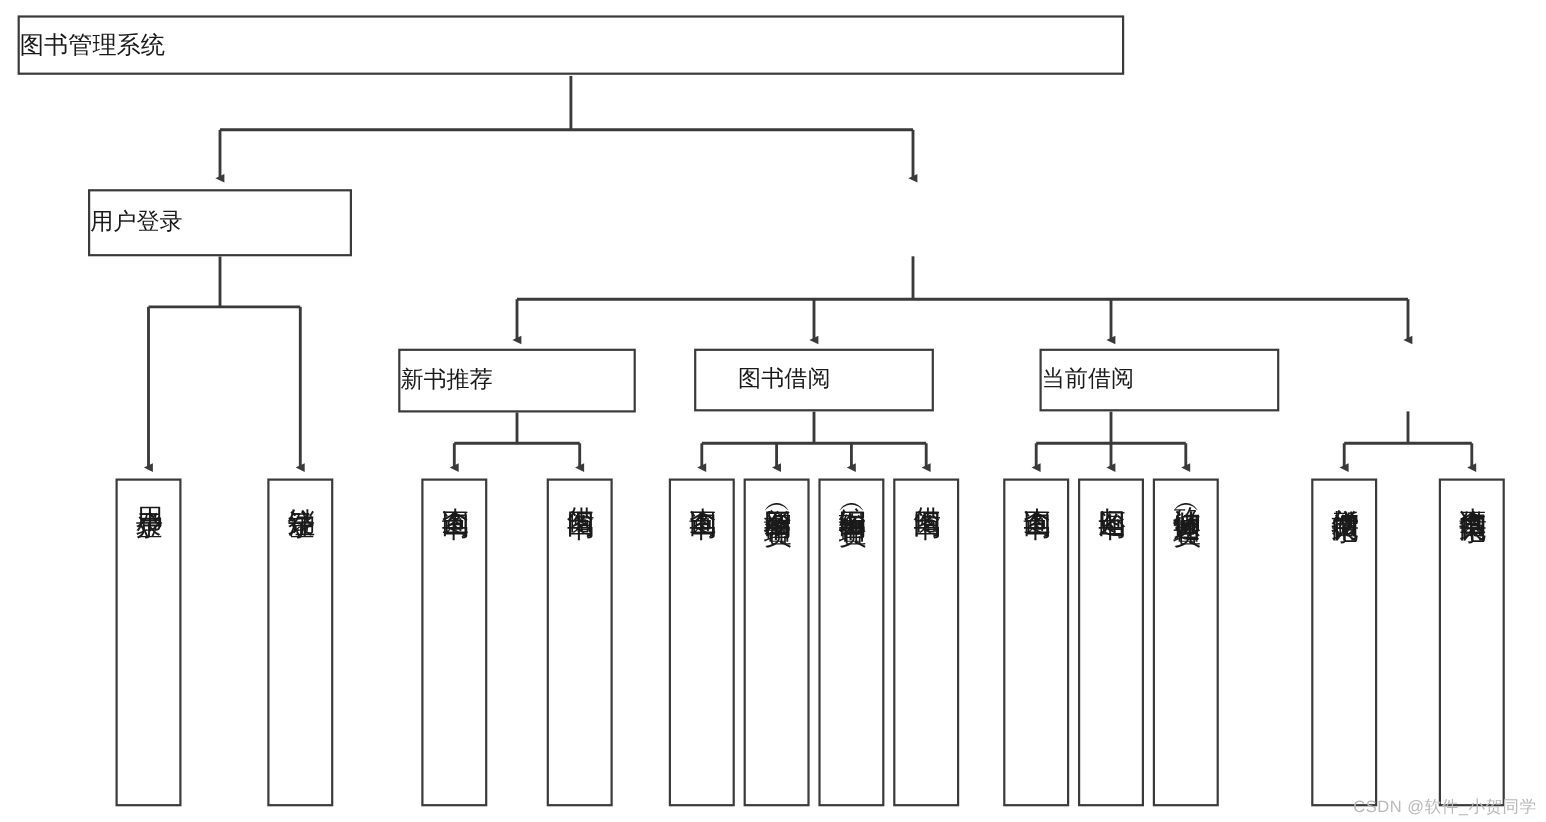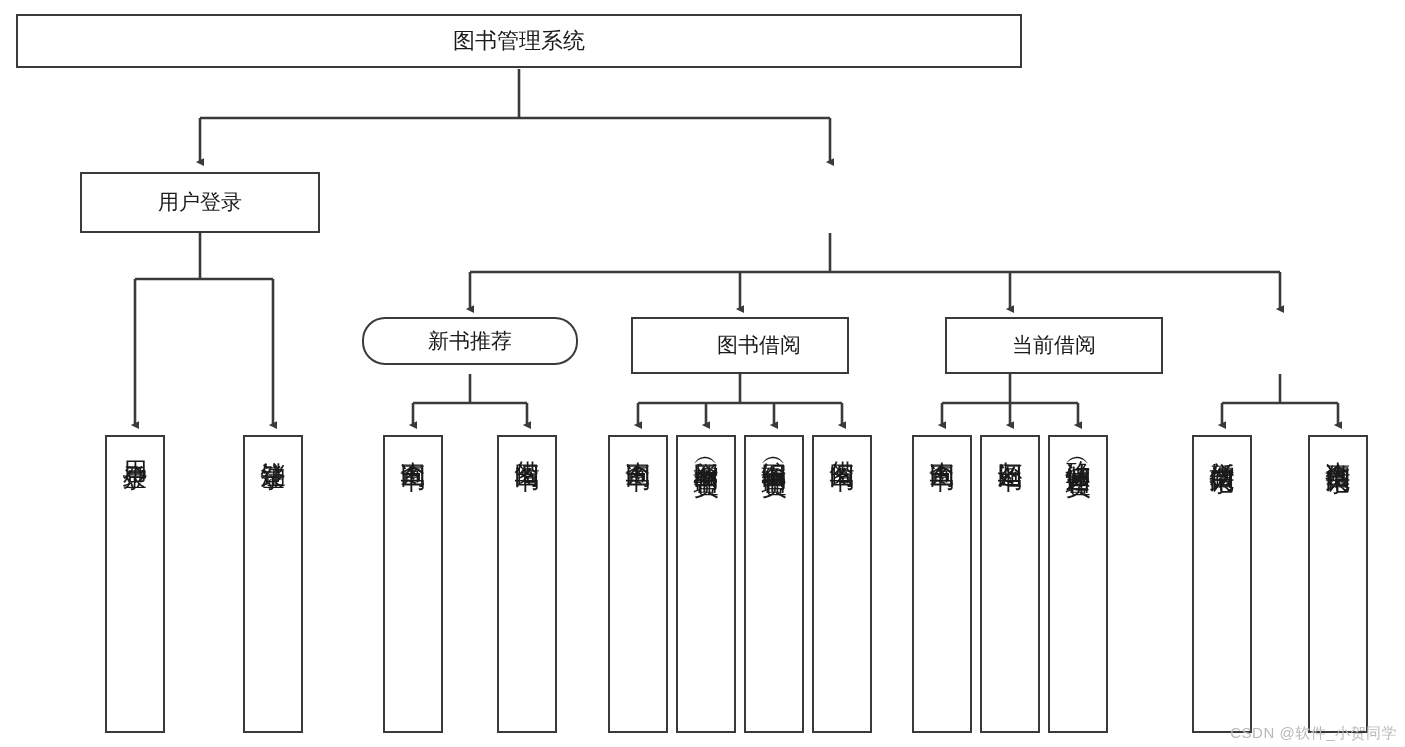--- a/index.html
+++ b/index.html
@@ -28,21 +28,21 @@
     height: 747px;
     pointer-events: none;
   }
   .node {
     position: absolute;
     box-sizing: border-box;
     background: #ffffff;
     border: 2px solid #3a3a3a;
     display: flex;
     align-items: center;
-    justify-content: center;
+    justify-content: flex-start;
     color: #1a1a1a;
   }
   .node-label {
     display: block;
     text-align: center;
     line-height: 1.15;
     white-space: nowrap;
   }
   
   .node.horiz .node-label {
@@ -135,21 +135,21 @@
   </svg>
 
   <div class="node horiz root" style="left:16px; top:14px; width:1006px; height:54px;">
     <span class="node-label">图书管理系统</span>
   </div>
 
   <div class="node horiz" style="left:80px; top:172px; width:240px; height:61px;">
     <span class="node-label">用户登录</span>
   </div>
 
-  <div class="node horiz" style="left:362px; top:317px; width:216px; height:48px;border-radius:23px;">
+  <div class="node horiz" style="left:362px; top:317px; width:216px; height:58px;">
     <span class="node-label">新书推荐</span>
   </div>
   <div class="node horiz" style="left:631px; top:317px; width:218px; height:57px;padding-left:38px;">
     <span class="node-label">图书借阅</span>
   </div>
   <div class="node horiz" style="left:945px; top:317px; width:218px; height:57px;">
     <span class="node-label">当前借阅</span>
   </div>
 
   <div class="node vert" style="left:105px; top:435px; width:60px; height:298px;">

